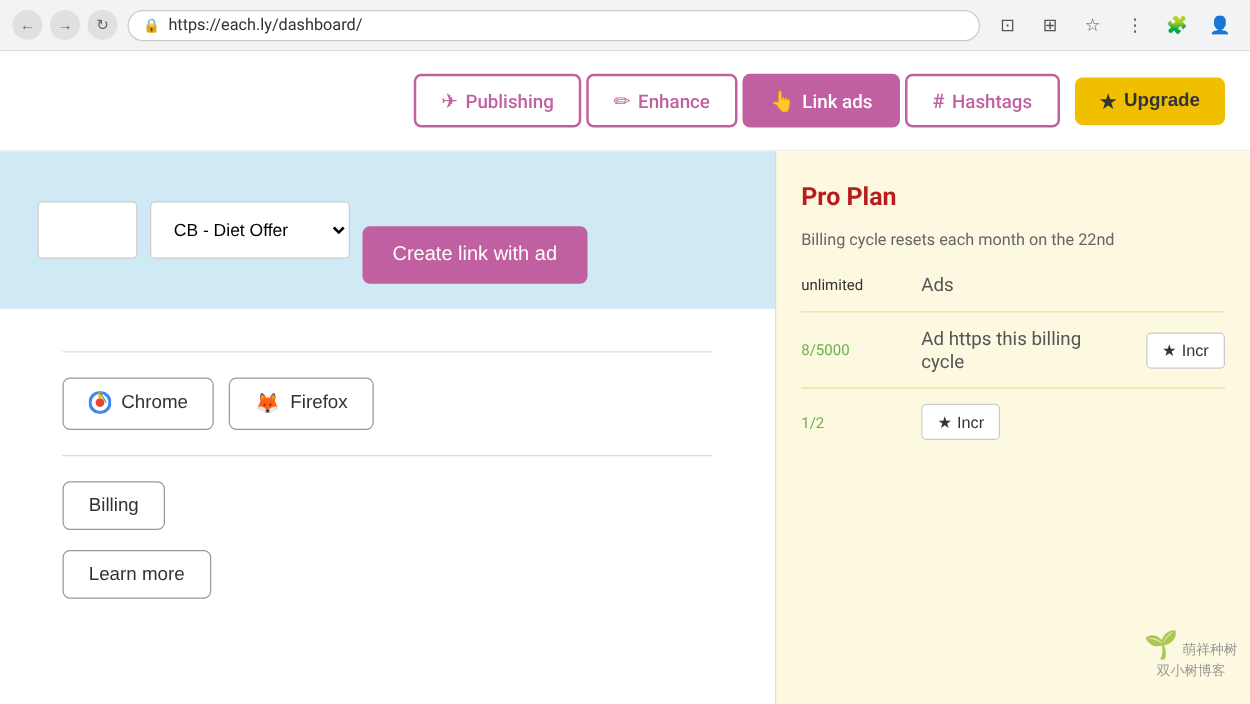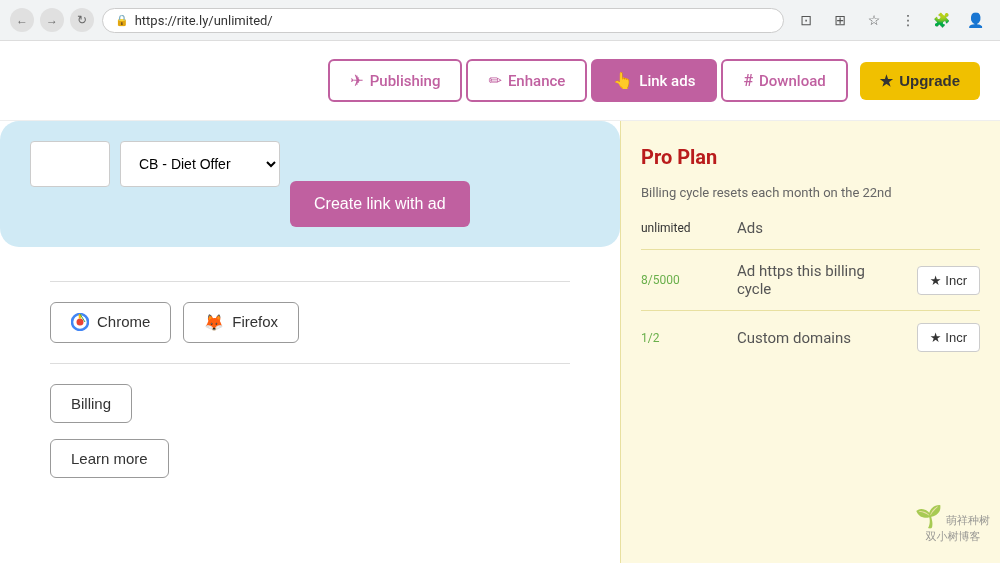--- a/index.html
+++ b/index.html
@@ -149,23 +149,22 @@
       padding: 0;
       display: flex;
       flex-direction: column;
     }
 
     
     .link-ads-bar {
       background: #d0eaf5;
       padding: 20px 30px;
       display: flex;
-      align-items: flex-start;
+      align-items: center;
       gap: 10px;
-      border-radius: 19px;
     }
     .link-input-small {
       background: white;
       border: 1px solid #ccc;
       border-radius: 4px;
       padding: 10px 14px;
       font-size: 14px;
       width: 80px;
       height: 46px;
     }
@@ -324,21 +323,21 @@
 
 <div class="browser-chrome">
   <div class="browser-toolbar">
     <div class="browser-buttons">
       <button class="browser-btn">←</button>
       <button class="browser-btn">→</button>
       <button class="browser-btn">↻</button>
     </div>
     <div class="address-bar">
       <span class="address-bar-lock">🔒</span>
-      <span>https://rite.ly/unlimited/</span>
+      <span>https://each.ly/dashboard/</span>
     </div>
     <div class="browser-actions">
       <button class="browser-action-btn">⊡</button>
       <button class="browser-action-btn">⊞</button>
       <button class="browser-action-btn">☆</button>
       <button class="browser-action-btn">⋮</button>
       <button class="browser-action-btn">🧩</button>
       <button class="browser-action-btn">👤</button>
     </div>
   </div>
@@ -355,21 +354,21 @@
       <a class="nav-tab">
         <span class="nav-tab-icon">✏</span>
         <span>Enhance</span>
       </a>
       <a class="nav-tab active">
         <span class="nav-tab-icon">👆</span>
         <span>Link ads</span>
       </a>
       <a class="nav-tab">
         <span class="nav-tab-icon">#</span>
-        <span>Download</span>
+        <span>Hashtags</span>
       </a>
       <button class="upgrade-btn">
         <span>★</span>
         <span>Upgrade</span>
       </button>
     </nav>
   </div>
 
   <div class="main-area">
 
@@ -425,21 +424,20 @@
         <span class="stat-value green">8/5000</span>
         <span class="stat-label">Ad https this billing cycle</span>
         <button class="incr-btn">
           <span>★</span>
           <span>Incr</span>
         </button>
       </div>
 
       <div class="plan-stat">
         <span class="stat-value green">1/2</span>
-        <span class="stat-label">Custom domains</span>
         <button class="incr-btn">
           <span>★</span>
           <span>Incr</span>
         </button>
       </div>
     </div>
   </div>
 
   <div class="watermark">
     <span style="font-size:22px;">🌱</span>

